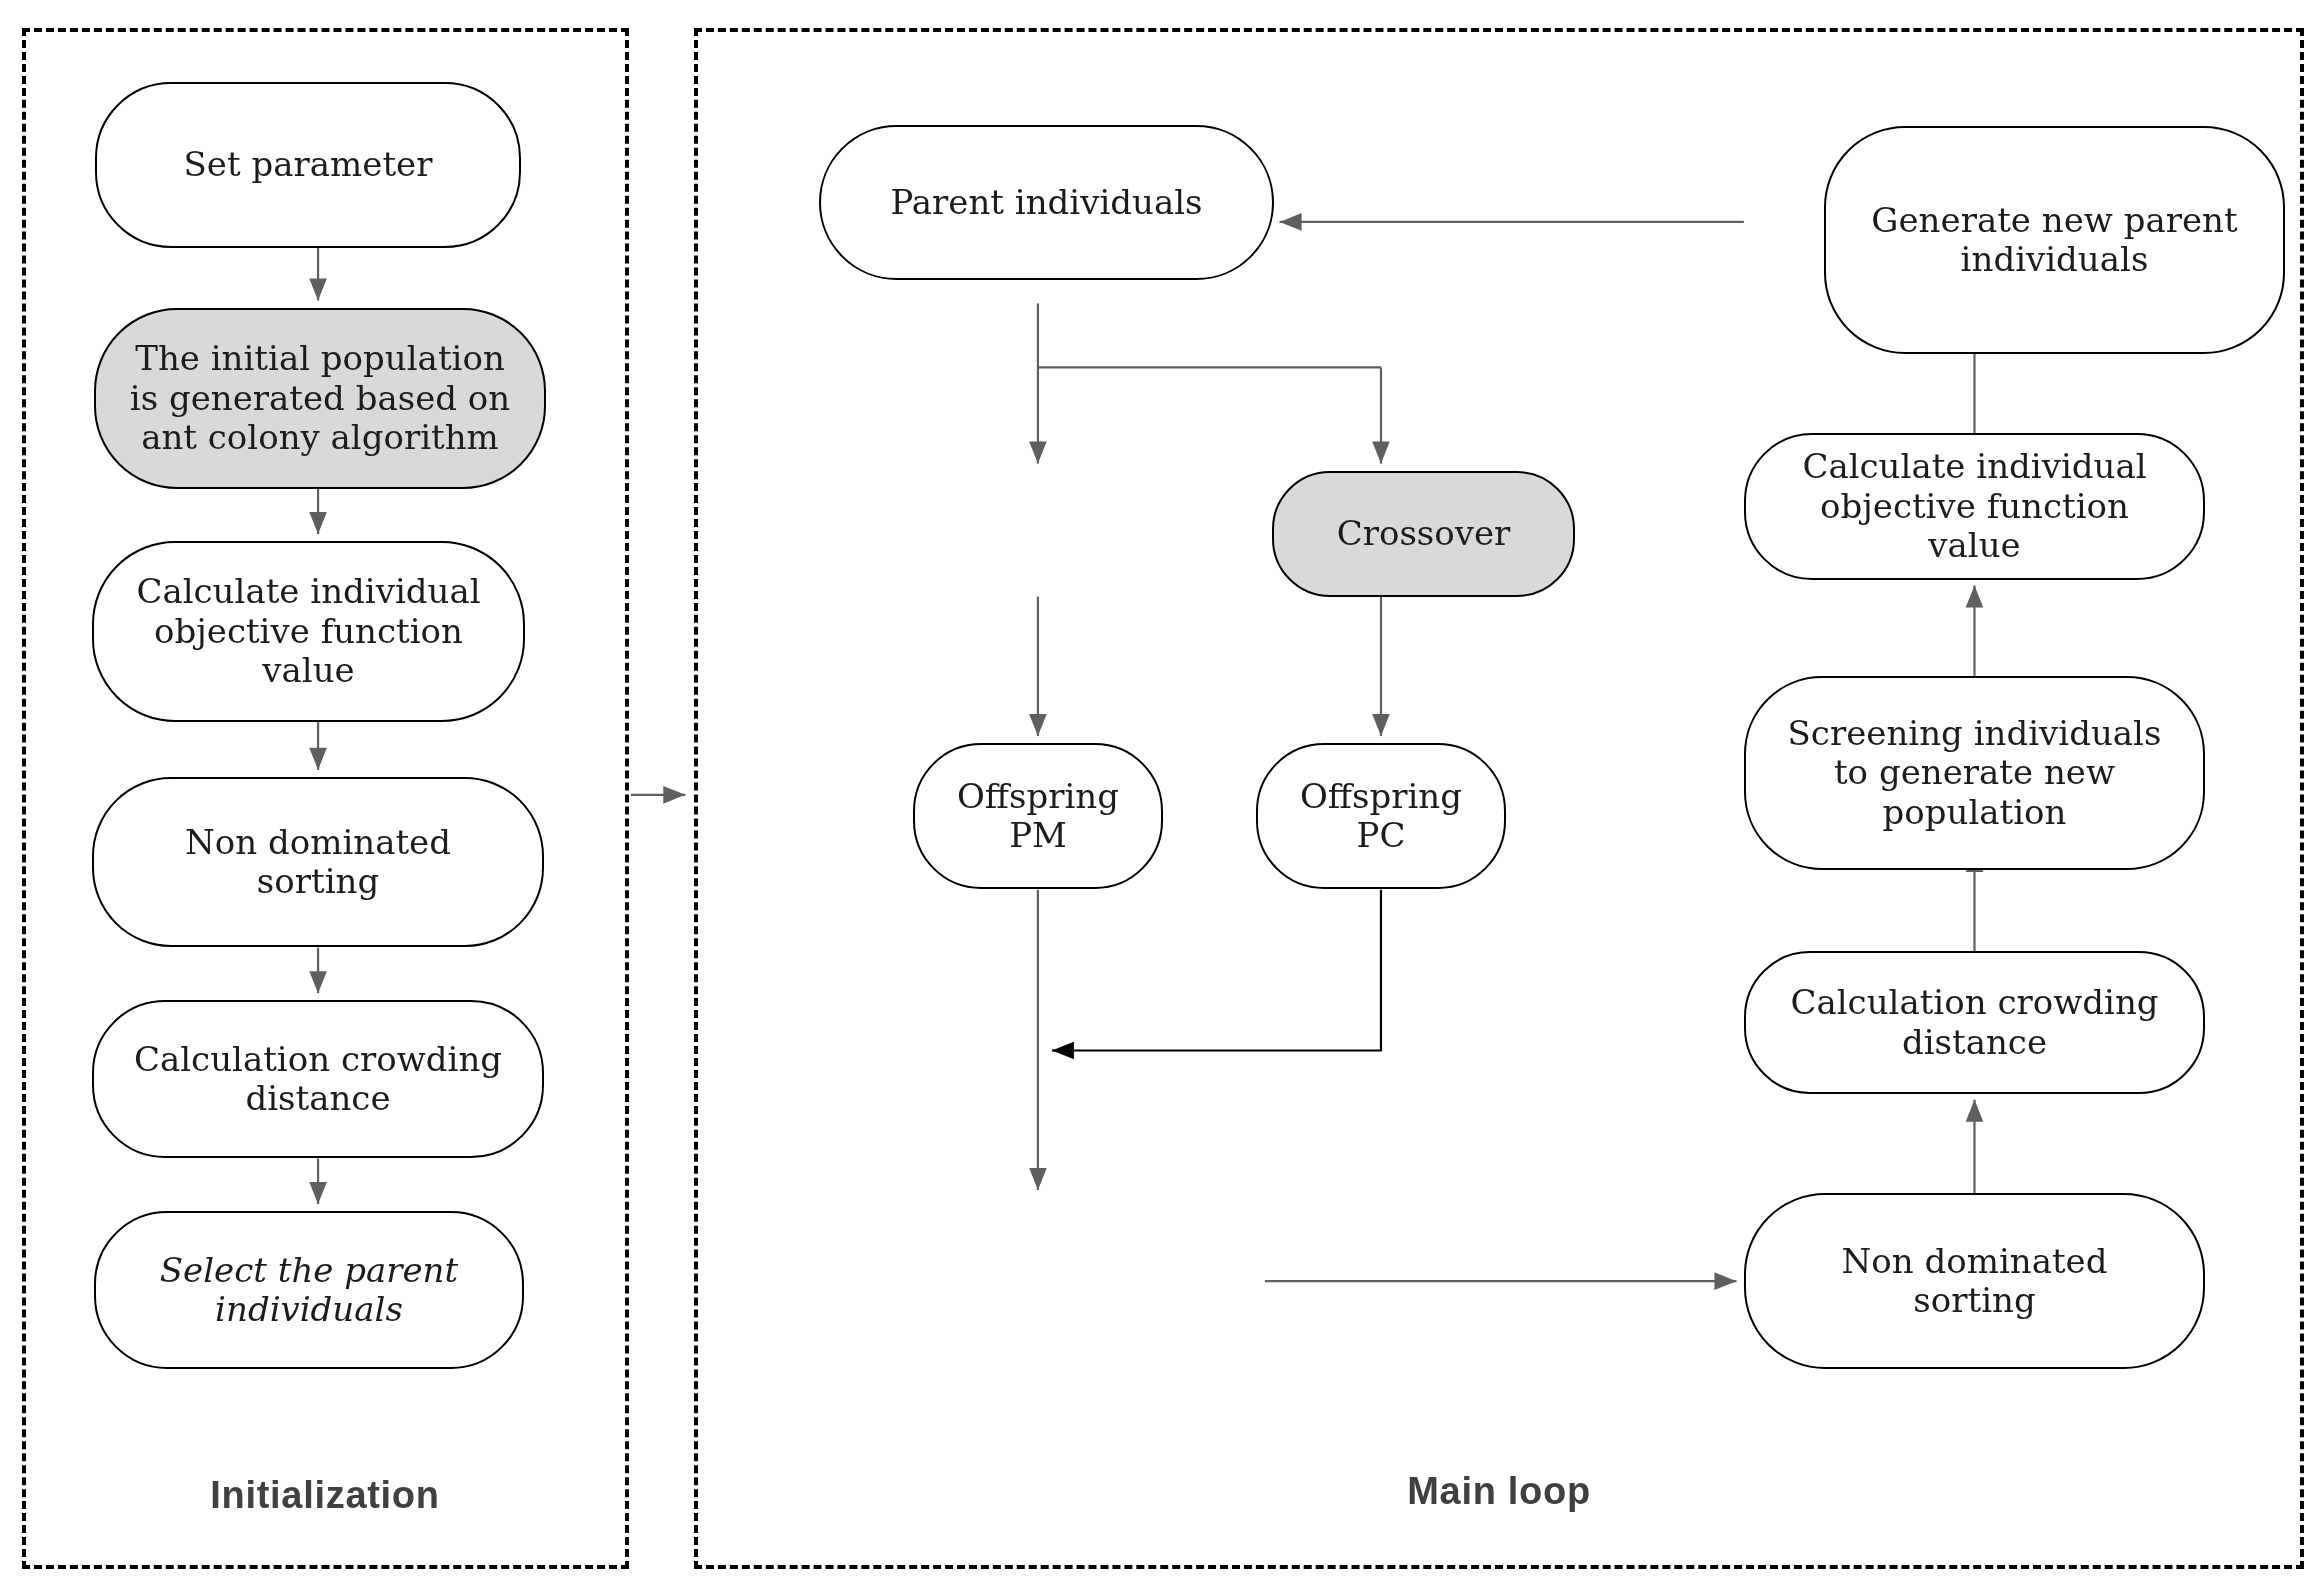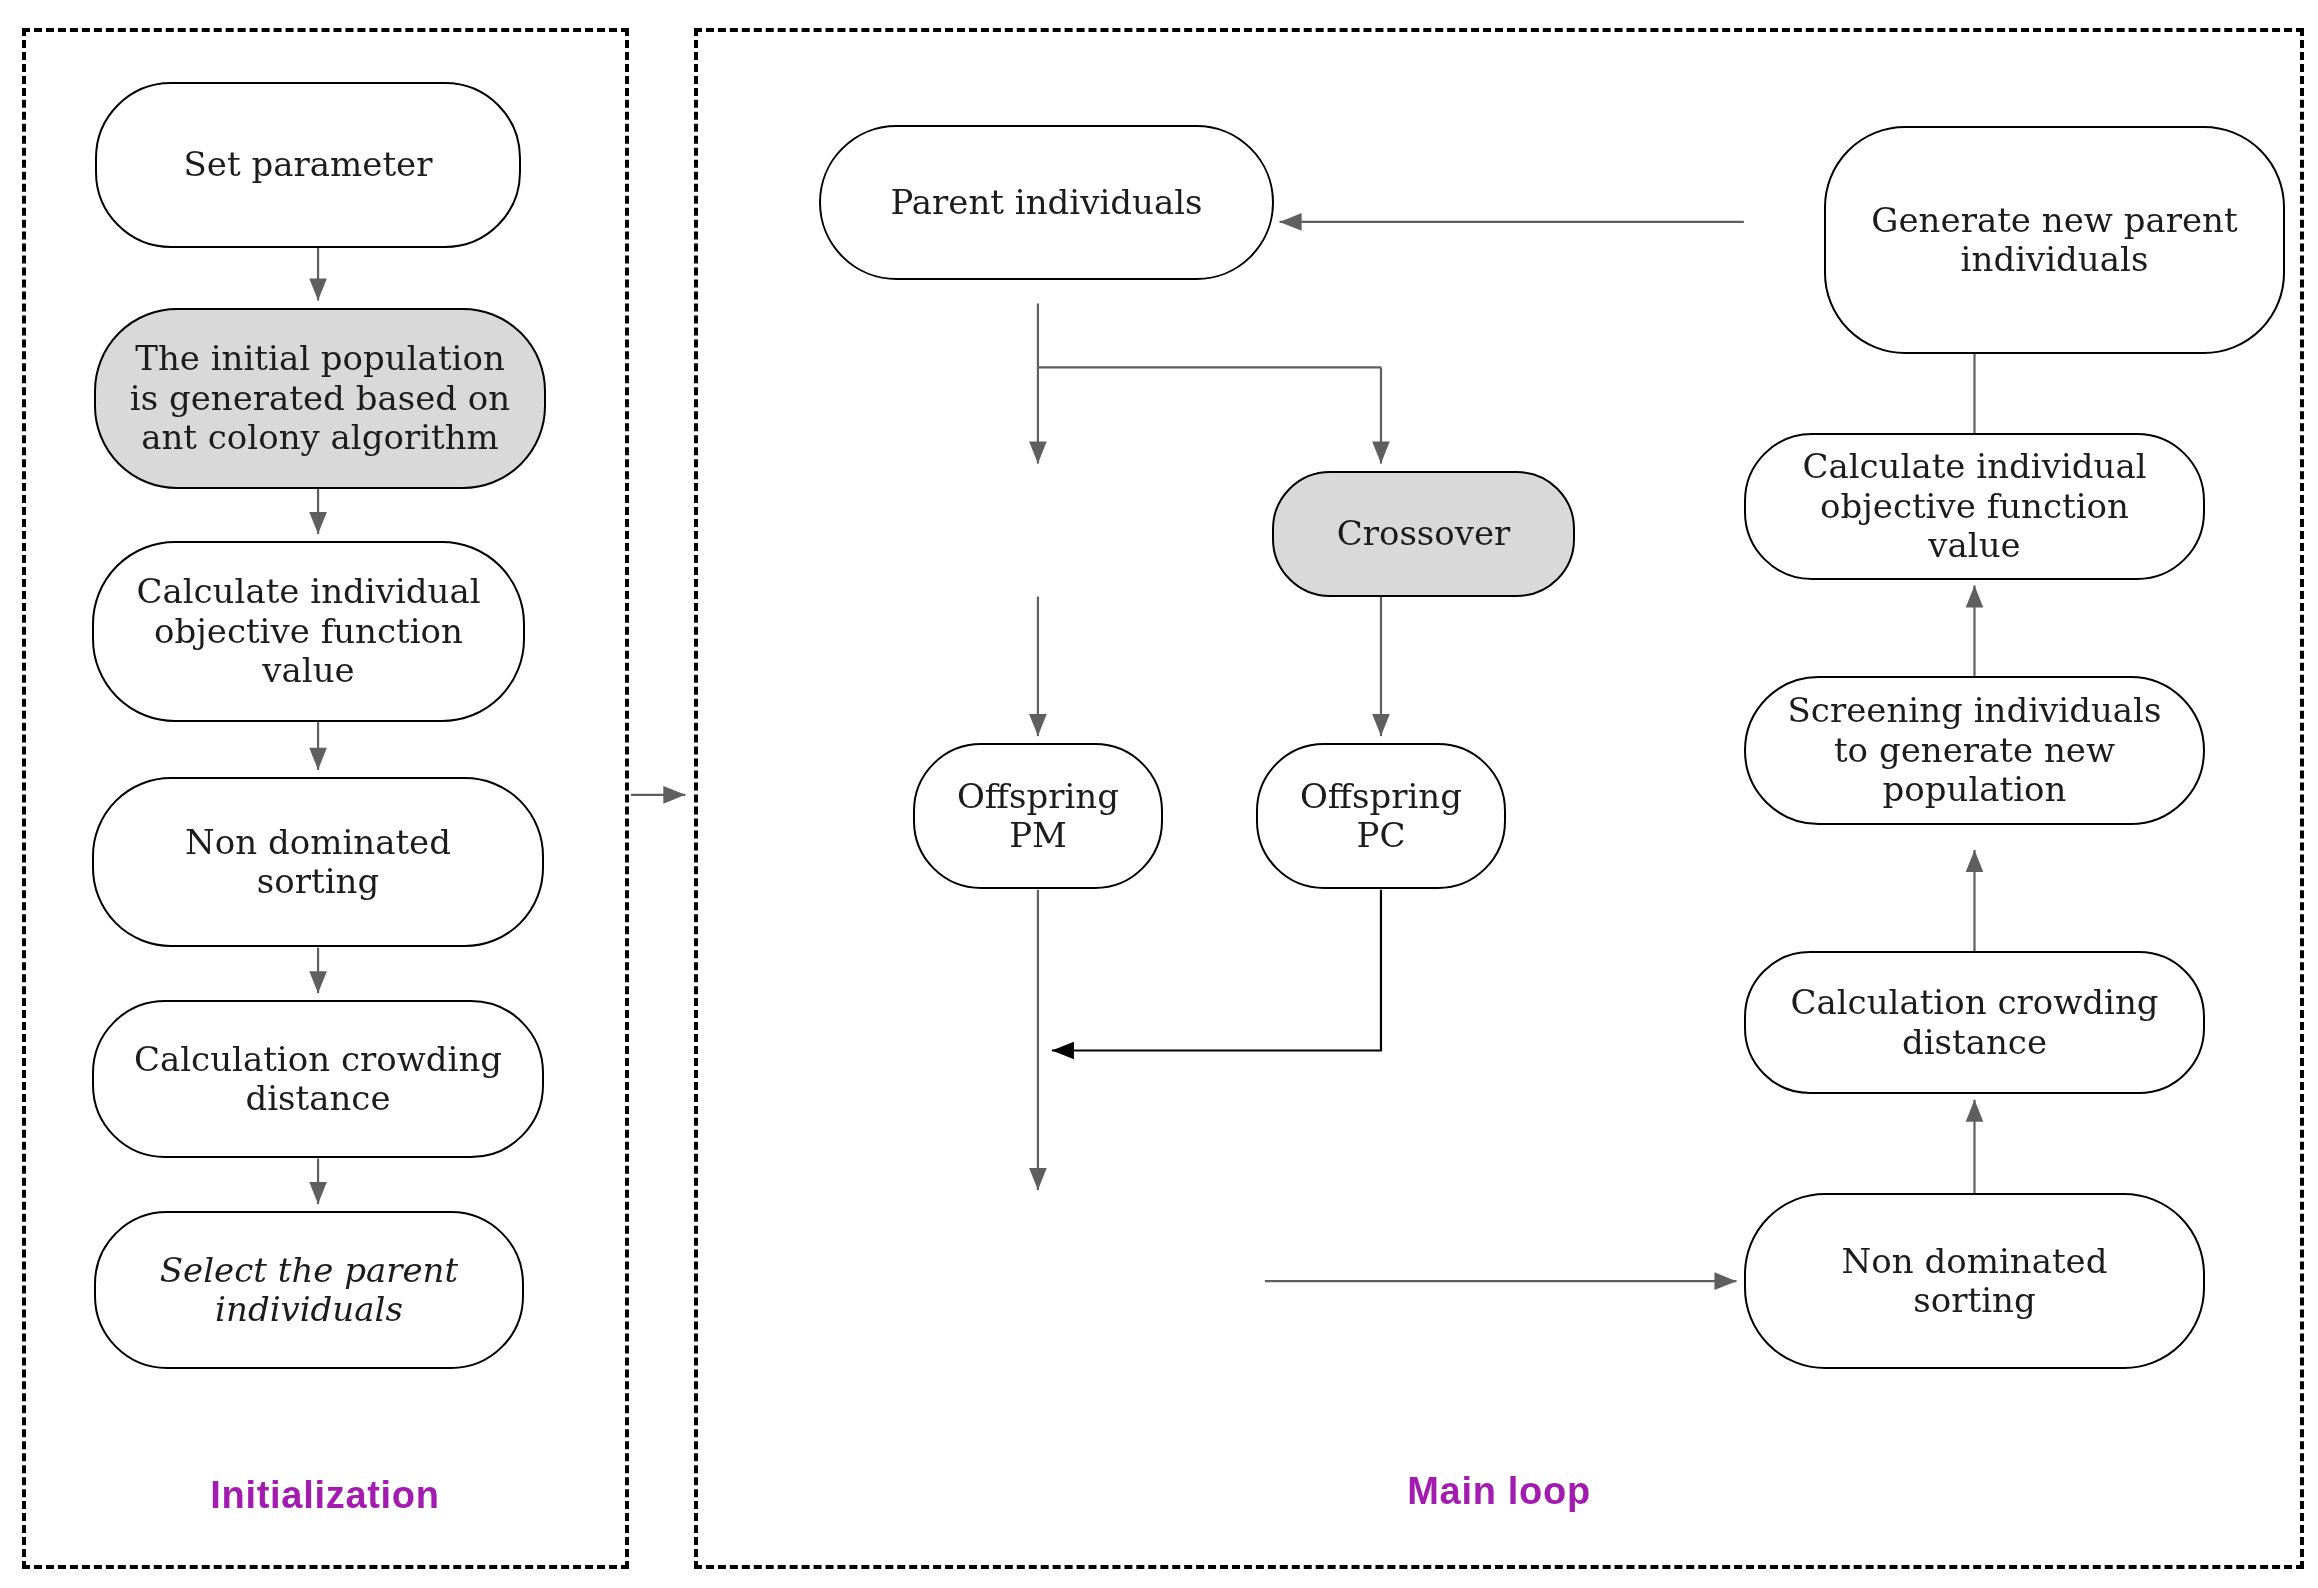--- a/index.html
+++ b/index.html
@@ -18,21 +18,21 @@
     background:transparent;
   }
   .panel-init{left:22px;top:28px;width:607px;height:1541px;}
   .panel-main{left:694px;top:28px;width:1610px;height:1541px;}
   .panel-label{
     position:absolute;
     transform:translate(-50%,-50%);
     font-weight:bold;
     font-size:38px;
     letter-spacing:0.7px;
-    color:#a21caf;
+    color:#404040;
     white-space:nowrap;
   }
   .label-init{left:325px;top:1495px;font-family:"Liberation Sans","DejaVu Sans",sans-serif;}
   .label-main{left:1499px;top:1491px;font-family:Liberation Sans, sans-serif;}
   .node{
     position:absolute;
     display:flex;align-items:center;justify-content:center;
     text-align:center;
     box-sizing:border-box;
     background:var(--node-fill,#fff);
@@ -48,21 +48,21 @@
   .n-crowd1 {left:92px;top:1000px;width:452px;height:158px;border-radius:73px;}
   .n-select {left:94px;top:1211px;width:430px;height:158px;border-radius:73px;font-style:italic;}
   .n-parent {left:819px;top:125px;width:455px;height:155px;border-radius:82px;}
   .n-mut    {left:917px;top:471px;width:247px;height:126px;border-radius:58px;}
   .n-cross  {left:1272px;top:471px;width:303px;height:126px;border-radius:58px;}
   .n-pm     {left:913px;top:743px;width:250px;height:146px;border-radius:68px;}
   .n-pc     {left:1256px;top:743px;width:250px;height:146px;border-radius:68px;}
   .n-merge  {left:812px;top:1197px;width:453px;height:167px;border-radius:77px;}
   .n-ndsort2{left:1744px;top:1193px;width:461px;height:176px;border-radius:81px;}
   .n-crowd2 {left:1744px;top:951px;width:461px;height:143px;border-radius:66px;}
-  .n-screen {left:1744px;top:676px;width:461px;height:149px;border-radius:78px;}
+  .n-screen {left:1744px;top:676px;width:461px;height:194px;border-radius:78px;}
   .n-calc2  {left:1744px;top:433px;width:461px;height:147px;border-radius:68px;}
   .n-gen    {left:1824px;top:126px;width:461px;height:228px;border-radius:81px;justify-content:center;}
   #arrows{position:absolute;left:0;top:0;width:2319px;height:1589px;pointer-events:none;}
   #arrows .flow{stroke:var(--arrow,#5f5f5f);stroke-width:3;fill:none;}
   #arrows .flow-dark{stroke:var(--arrow-dark,#000);stroke-width:3;fill:none;}
 </style>
 </head>
 <body>
 
 <div id="stage" style="--node-fill: #ffffff; --node-gray: #d9d9d9; --node-border: #000000; --arrow: #5f5f5f; --arrow-dark: #000000; --text: #1c1c1c;">

